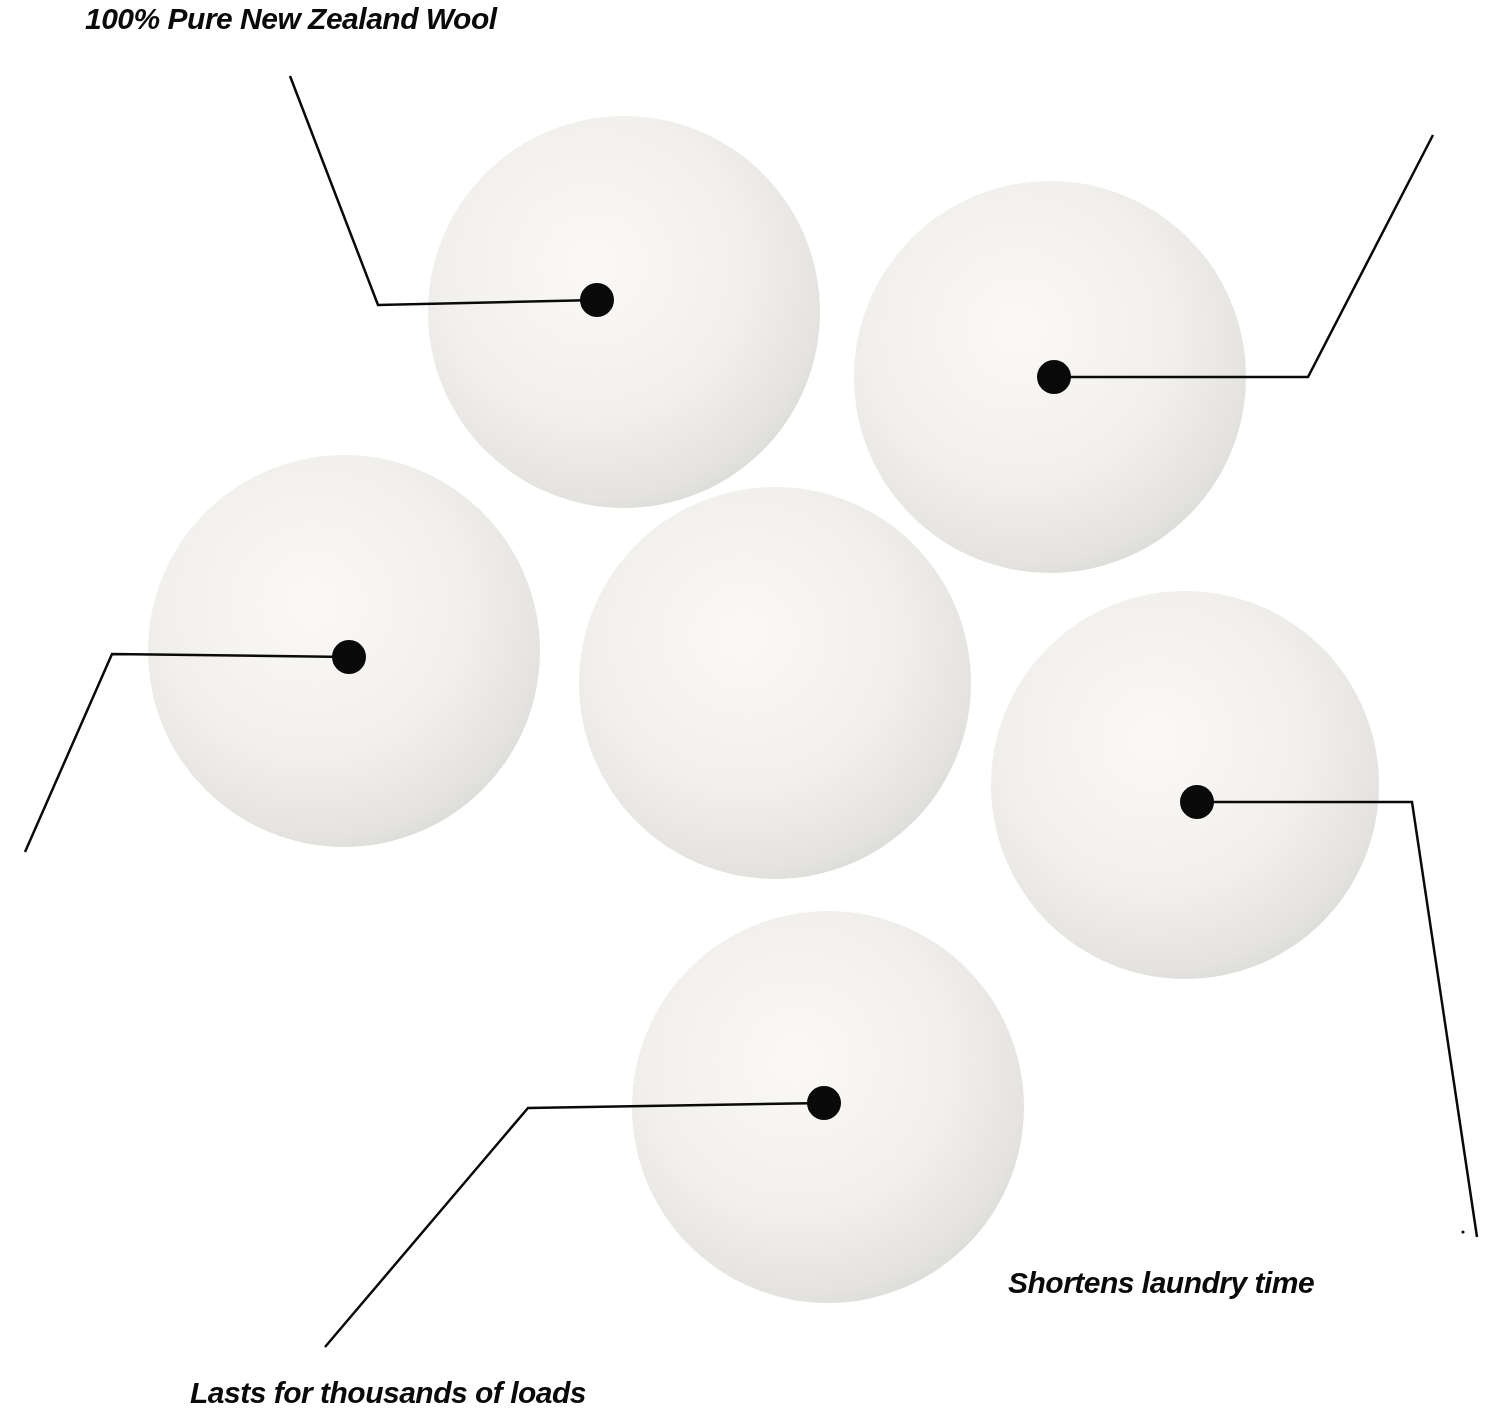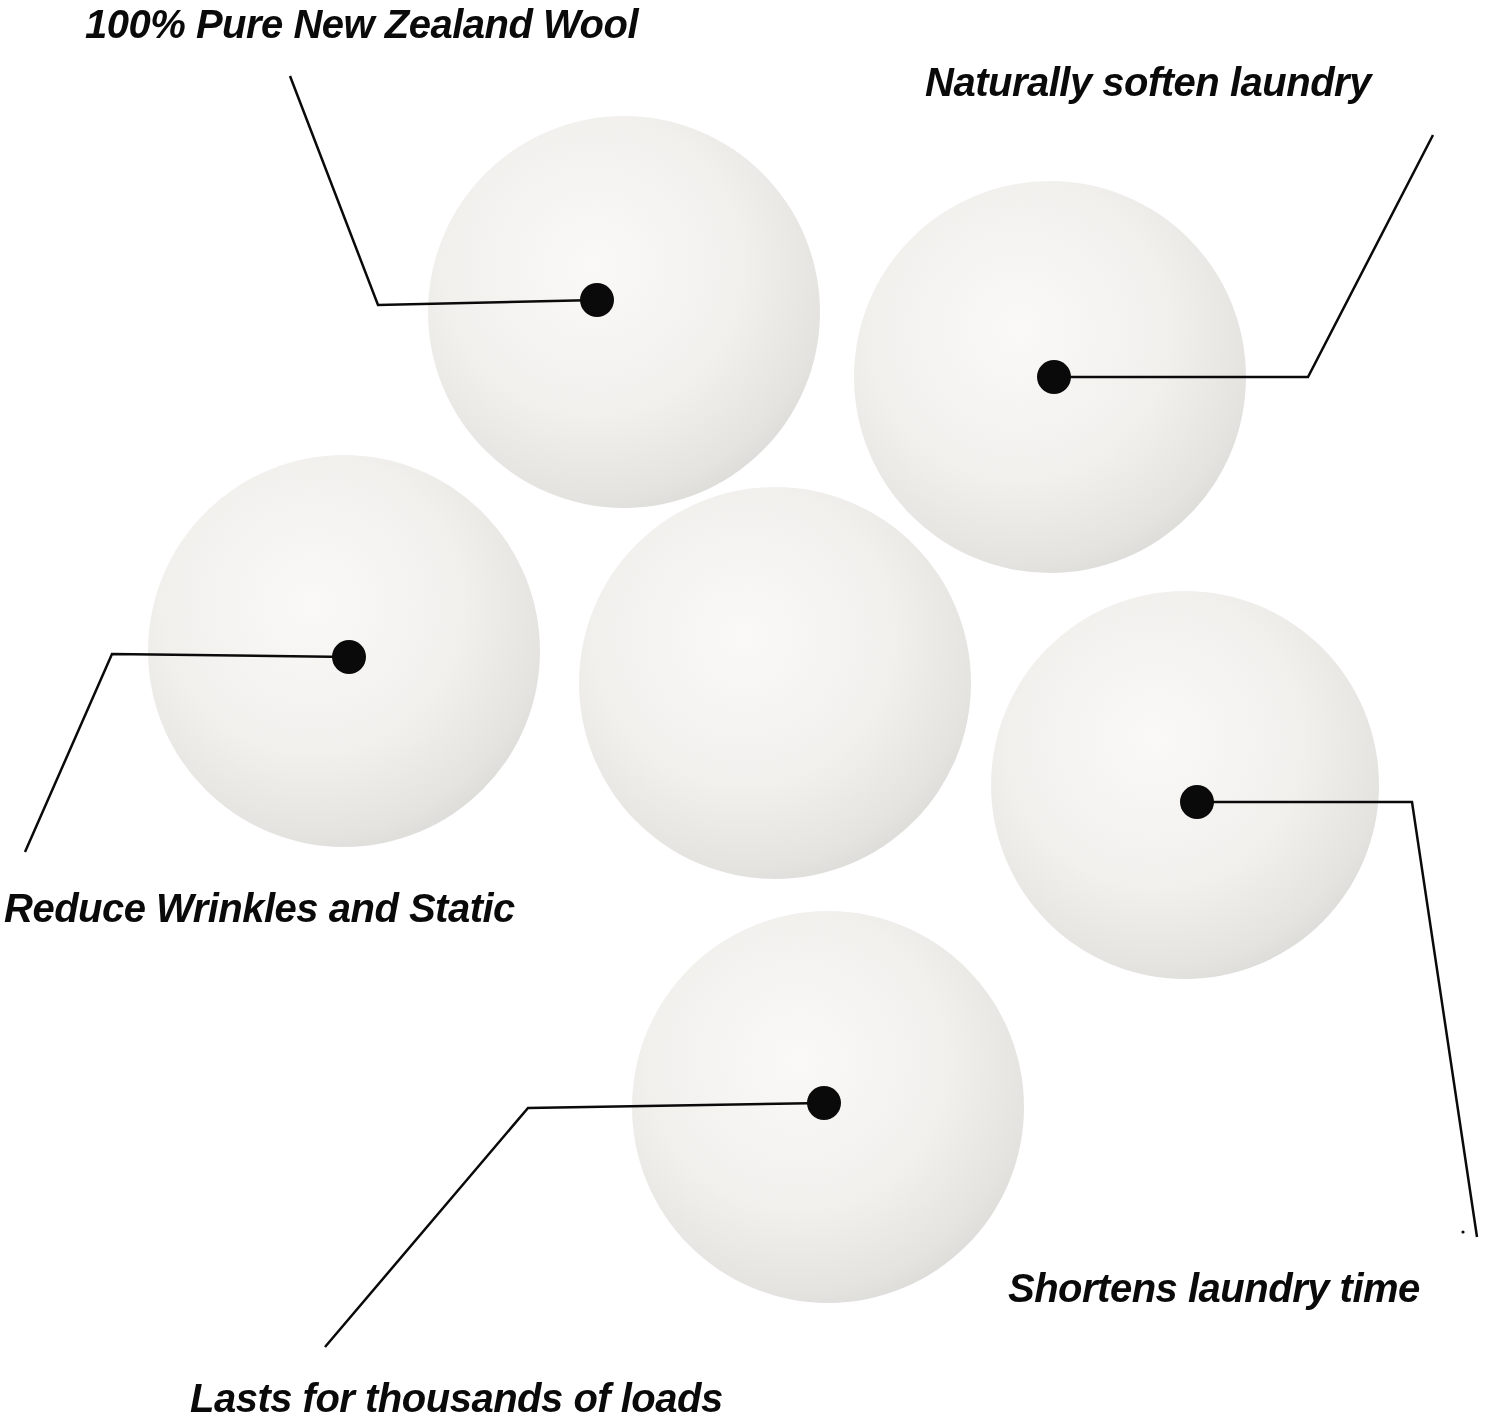--- a/index.html
+++ b/index.html
@@ -1,21 +1,21 @@
 <!DOCTYPE html>
 <html><head>
 <meta charset="utf-8">
 <style>
   html, body { margin:0; padding:0; background:#ffffff; }
   #stage { position:relative; width:1500px; height:1423px; overflow:hidden; background:#fff; }
   svg.layer { position:absolute; left:0; top:0; }
   .label {
     position:absolute; margin:0; white-space:nowrap;
     font-family:"Liberation Sans", sans-serif; font-style:italic; font-weight:700;
-    font-size:40px; color:#0a0a0a; letter-spacing:-0.5px; line-height:1;
+    font-size:30px; color:#0a0a0a; letter-spacing:-0.5px; line-height:1;
   }
 </style>
 </head>
 <body>
 
 <div id="stage">
   <svg class="layer" width="1500" height="1423" viewBox="0 0 1500 1423">
     <defs>
       <radialGradient id="ballGrad" cx="42%" cy="38%" r="70%">
         <stop offset="0%" stop-color="#faf9f7"></stop>
@@ -43,17 +43,15 @@
         <circle cx="597" cy="300" r="17"></circle>
         <circle cx="1054" cy="377" r="17"></circle>
         <circle cx="349" cy="657" r="17"></circle>
         <circle cx="1197" cy="802" r="17"></circle>
         <circle cx="824" cy="1103" r="17"></circle>
       </g>
     <circle cx="1463" cy="1232" r="1.6" fill="#0a0a0a"></circle>
   </svg>
 
   <p class="label" style="left:85px;top:4px;">100% Pure New Zealand Wool</p>
-  <p class="label" style="left:925px;top:62px;">Naturally soften laundry</p>
-  <p class="label" style="left:4px;top:888px;">Reduce Wrinkles and Static</p>
   <p class="label" style="left:1008px;top:1268px;">Shortens laundry time</p>
   <p class="label" style="left:190px;top:1378px;">Lasts for thousands of loads</p>
 </div>
 
 </body></html>

